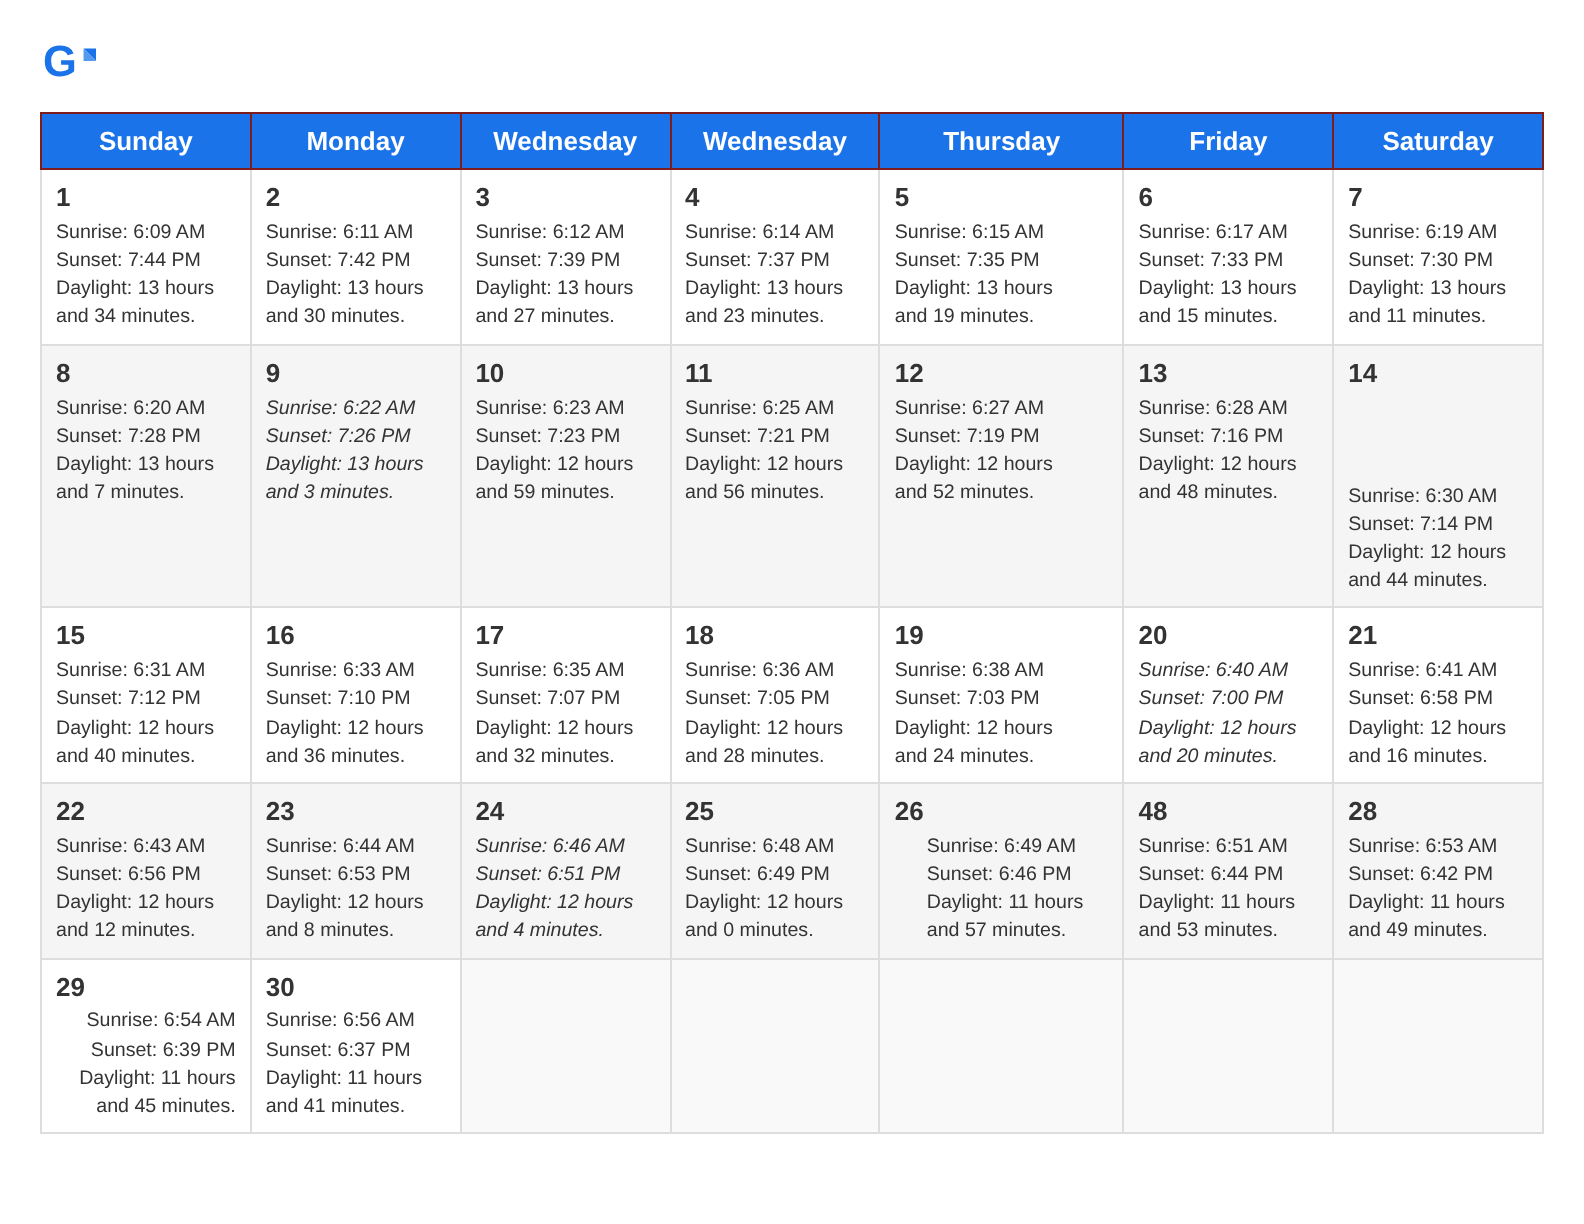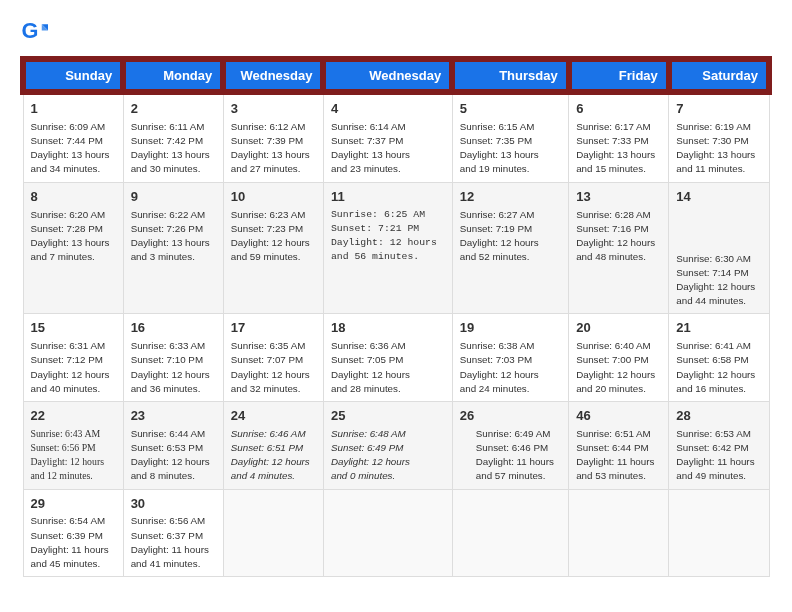--- a/index.html
+++ b/index.html
@@ -51,25 +51,25 @@
       color: #555;
     }
     table {
       width: 100%;
       border-collapse: collapse;
       font-size: 10.5px;
     }
     thead tr th {
       background-color: #1a73e8;
       color: #fff;
-      text-align: right;
+      text-align: center;
       padding: 6px 8px;
       font-size: 13px;
       font-weight: bold;
-      border: 6px solid #7f1d1d;
+      border: 1px solid #7f1d1d;
     }
     tbody tr td {
       vertical-align: top;
       padding: 5px 7px;
       border: 1px solid #ddd;
       color: #333;
       line-height: 1.45;
       background: #fff;
     }
     tbody tr:nth-child(even) td {
@@ -180,35 +180,35 @@
         <tr>
           <td>
             <span class="day-number">8</span>
             <div class="day-info" style="white-space: pre-line;">Sunrise: 6:20 AM
 Sunset: 7:28 PM
 Daylight: 13 hours
 and 7 minutes.</div>
           </td>
           <td>
             <span class="day-number">9</span>
-            <div class="day-info" style="white-space: pre-line;">Sunrise: 6:22 AM
+            <div class="day-info" style="white-space: pre-line; font-style: italic;">Sunrise: 6:22 AM
 Sunset: 7:26 PM
 Daylight: 13 hours
 and 3 minutes.</div>
           </td>
           <td>
             <span class="day-number">10</span>
             <div class="day-info" style="white-space: pre-line;">Sunrise: 6:23 AM
 Sunset: 7:23 PM
 Daylight: 12 hours
 and 59 minutes.</div>
           </td>
           <td>
             <span class="day-number">11</span>
-            <div class="day-info" style="white-space: pre-line; font-family: Liberation Mono, monospace;">Sunrise: 6:25 AM
+            <div class="day-info" style="white-space: pre-line;">Sunrise: 6:25 AM
 Sunset: 7:21 PM
 Daylight: 12 hours
 and 56 minutes.</div>
           </td>
           <td>
             <span class="day-number">12</span>
             <div class="day-info" style="white-space: pre-line;">Sunrise: 6:27 AM
 Sunset: 7:19 PM
 Daylight: 12 hours
 and 52 minutes.</div>
@@ -259,88 +259,88 @@
           </td>
           <td>
             <span class="day-number">19</span>
             <div class="day-info" style="white-space: pre-line;">Sunrise: 6:38 AM
 Sunset: 7:03 PM
 Daylight: 12 hours
 and 24 minutes.</div>
           </td>
           <td>
             <span class="day-number">20</span>
-            <div class="day-info" style="white-space: pre-line;">Sunrise: 6:40 AM
+            <div class="day-info" style="white-space: pre-line; font-style: italic;">Sunrise: 6:40 AM
 Sunset: 7:00 PM
 Daylight: 12 hours
 and 20 minutes.</div>
           </td>
           <td>
             <span class="day-number">21</span>
             <div class="day-info" style="white-space: pre-line;">Sunrise: 6:41 AM
 Sunset: 6:58 PM
 Daylight: 12 hours
 and 16 minutes.</div>
           </td>
         </tr>
         <tr>
           <td>
             <span class="day-number">22</span>
-            <div class="day-info" style="white-space: pre-line; font-family: Liberation Serif, serif;">Sunrise: 6:43 AM
+            <div class="day-info" style="white-space: pre-line;">Sunrise: 6:43 AM
 Sunset: 6:56 PM
 Daylight: 12 hours
 and 12 minutes.</div>
           </td>
           <td>
             <span class="day-number">23</span>
             <div class="day-info" style="white-space: pre-line;">Sunrise: 6:44 AM
 Sunset: 6:53 PM
 Daylight: 12 hours
 and 8 minutes.</div>
           </td>
           <td>
             <span class="day-number">24</span>
             <div class="day-info" style="white-space: pre-line; font-style: italic;">Sunrise: 6:46 AM
 Sunset: 6:51 PM
 Daylight: 12 hours
 and 4 minutes.</div>
           </td>
           <td>
             <span class="day-number">25</span>
-            <div class="day-info" style="white-space: pre-line; font-style: italic;">Sunrise: 6:48 AM
+            <div class="day-info" style="white-space: pre-line;">Sunrise: 6:48 AM
 Sunset: 6:49 PM
 Daylight: 12 hours
 and 0 minutes.</div>
           </td>
           <td>
             <span class="day-number">26</span>
             <div class="day-info" style="white-space: pre-line; margin-left: 16px;">Sunrise: 6:49 AM
 Sunset: 6:46 PM
 Daylight: 11 hours
 and 57 minutes.</div>
           </td>
           <td>
-            <span class="day-number">46</span>
+            <span class="day-number">48</span>
             <div class="day-info" style="white-space: pre-line;">Sunrise: 6:51 AM
 Sunset: 6:44 PM
 Daylight: 11 hours
 and 53 minutes.</div>
           </td>
           <td>
             <span class="day-number">28</span>
             <div class="day-info" style="white-space: pre-line;">Sunrise: 6:53 AM
 Sunset: 6:42 PM
 Daylight: 11 hours
 and 49 minutes.</div>
           </td>
         </tr>
         <tr>
           <td>
             <span class="day-number">29</span>
-            <div class="day-info" style="white-space: pre-line;">Sunrise: 6:54 AM
+            <div class="day-info" style="white-space: pre-line; text-align: right;">Sunrise: 6:54 AM
 Sunset: 6:39 PM
 Daylight: 11 hours
 and 45 minutes.</div>
           </td>
           <td>
             <span class="day-number">30</span>
             <div class="day-info" style="white-space: pre-line;">Sunrise: 6:56 AM
 Sunset: 6:37 PM
 Daylight: 11 hours
 and 41 minutes.</div>

